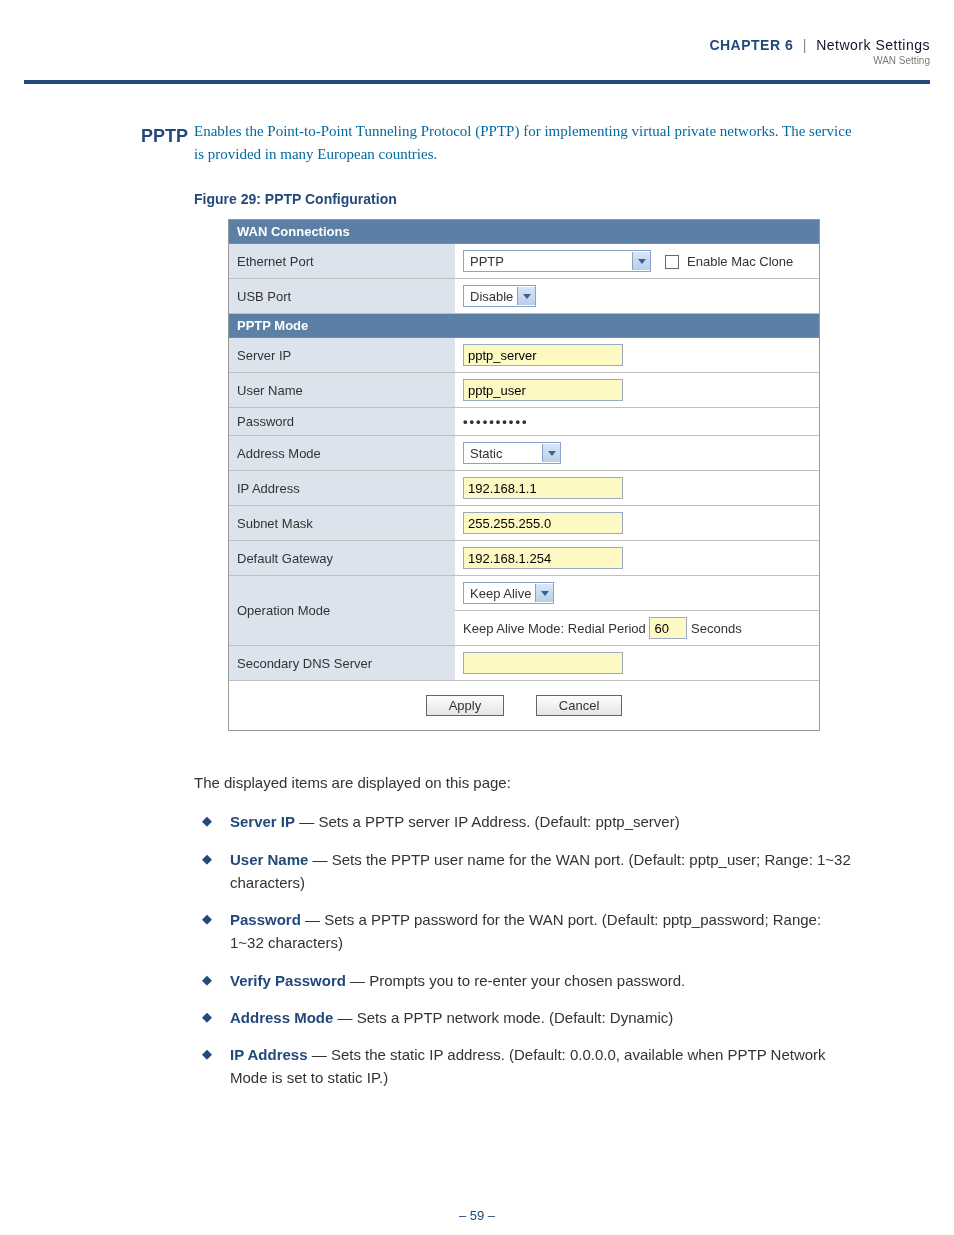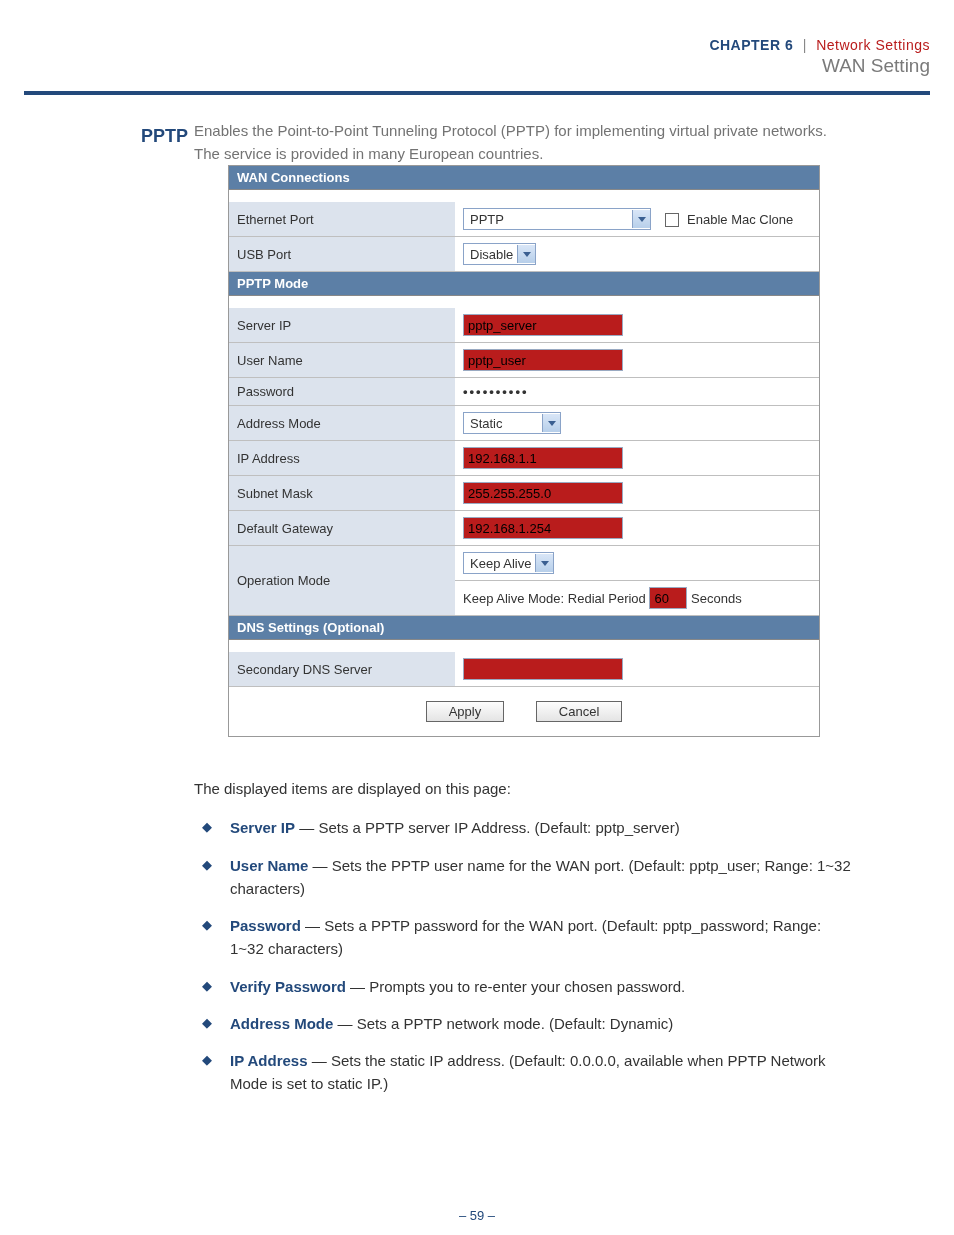--- a/index.html
+++ b/index.html
@@ -1,35 +1,35 @@
 <!DOCTYPE html>
 <html><head>
 <meta charset="utf-8">
 <style>
   html, body { margin:0; padding:0; background:#fff; font-family:Verdana, Geneva, sans-serif; font-size:15px; color:#333; }
   .page { width:954px; height:1235px; position:relative; background:#fff; }
   .topbar { position:absolute; left:24px; right:24px; top:37px; border-bottom:4px solid #23497b; padding-bottom:14px; text-align:right; }
   .topbar .line1 { color:#23497b; font-size:14px; letter-spacing:0.5px; }
   .topbar .line1 .chap { font-weight:bold; }
   .topbar .sep { color:#888; margin:0 5px; }
-  .topbar .ntw { color:#b91c1c; }
-  .topbar .line2 { color:#7a7a7a; font-size:19px; margin-top:2px; }
+  .topbar .ntw { color:#0f172a; }
+  .topbar .line2 { color:#7a7a7a; font-size:10px; margin-top:2px; }
   .body  { position:absolute; left:194px; top:120px; width:660px; }
   .sidelabel { position:absolute; left:-76px; top:6px; width:70px; color:#23497b; font-weight:bold; font-size:18px; text-align:right; }
-  .intro  { color:#737373; line-height:1.5; }
+  .intro  { color:#0369a1; line-height:1.5;font-family:Liberation Serif, serif; }
   .figlabel { color:#23497b; font-weight:bold; margin:26px 0 12px 0; font-size:14px; }
   .screenshot { width:590px; border:1px solid #999; margin:0 auto; background:#fff; font-family:Arial, sans-serif; font-size:13px; color:#333; }
   .hdr { background:#5c7fa6; color:#fff; font-weight:bold; padding:4px 8px; border-bottom:1px solid #888; }
-  table.form { width:100%; border-collapse:collapse;margin-top:12px; }
+  table.form { width:100%; border-collapse:collapse; }
   table.form td { border-bottom:1px solid #bfbfbf; padding:6px 8px; vertical-align:middle; }
   table.form td.lab { width:210px; background:#dce3ed; color:#333; }
   .dropdown { display:inline-flex; align-items:center; border:1px solid #8aa3c8; background:#fff; height:20px; padding:0 0 0 6px; font-size:13px; }
   .dropdown .ddbtn { width:17px; height:18px; margin-left:4px; background:linear-gradient(#d9e6f7,#b7cfea); border-left:1px solid #8aa3c8; display:inline-flex; align-items:center; justify-content:center; }
   .ddarrow { width:0;height:0;border-left:4px solid transparent;border-right:4px solid transparent;border-top:5px solid #3a5f91; }
-  .txt { border:1px solid #9aaac2; height:18px; padding:1px 4px; font-size:13px; width:150px; background:#b91c1c; }
+  .txt { border:1px solid #9aaac2; height:18px; padding:1px 4px; font-size:13px; width:150px; background:#fef9c3; }
   .chk { display:inline-block; width:12px; height:12px; border:1px solid #666; margin-right:4px; vertical-align:middle; background:#fff; }
   .btnrow { text-align:center; padding:14px 0; }
   .btn { display:inline-block; border:1px solid #666; background:linear-gradient(#fdfdfd,#e4e4e4); padding:2px 22px; font-size:13px; margin:0 14px; cursor:default; }
   .after { margin-top:40px; line-height:1.55; }
   ul.items { list-style:none; padding:0; margin:16px 0 0 0; }
   ul.items li { position:relative; padding-left:36px; margin:14px 0; color:#333; }
   ul.items li:before { content:"\25C6"; position:absolute; left:8px; top:1px; color:#23497b; font-size:13px; }
   ul.items li b { color:#23497b; font-weight:bold; }
   .footer { position:absolute; left:0; right:0; bottom:12px; text-align:center; color:#23497b; font-size:13px; }
 </style>
@@ -46,20 +46,21 @@
       </span>
       <span class="sep">|</span>
       <span class="ntw">Network Settings</span>
     </div>
     <div class="line2">WAN Setting</div>
   </div>
 
   <div class="body">
     <div class="sidelabel">PPTP</div>
     <div class="intro">Enables the Point-to-Point Tunneling Protocol (PPTP) for implementing virtual private networks. The service is provided in many European countries.</div>
+    <div class="figlabel">Figure 29:  PPTP Configuration</div>
 
     <div class="screenshot">
       <div class="hdr">WAN Connections</div>
       <table class="form">
         <tbody>
             <tr>
           <td class="lab">Ethernet Port</td>
           <td>
             <span class="dropdown" style="width:180px;">
               <span>PPTP</span>
@@ -136,21 +137,20 @@
                     </span>
               </span>
             </div>
             <span>Keep Alive Mode: Redial Period</span>
             <input class="txt" style="width: 28px;" value="60">
             <span>Seconds</span>
           </td>
         </tr>
       </tbody>
         </table>
-      <div class="hdr">DNS Settings (Optional)</div>
       <table class="form">
         <tbody>
         <tr>
           <td class="lab">Secondary DNS Server</td>
           <td><input class="txt" style=""></td>
         </tr>
       </tbody>
         </table>
       <div class="btnrow">
         <span class="btn">Apply</span>

